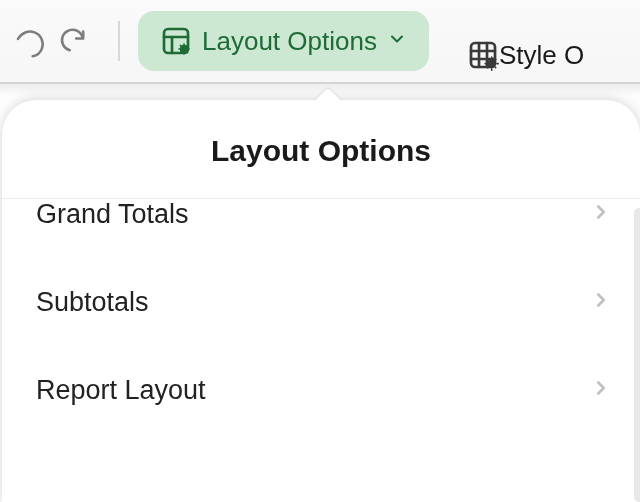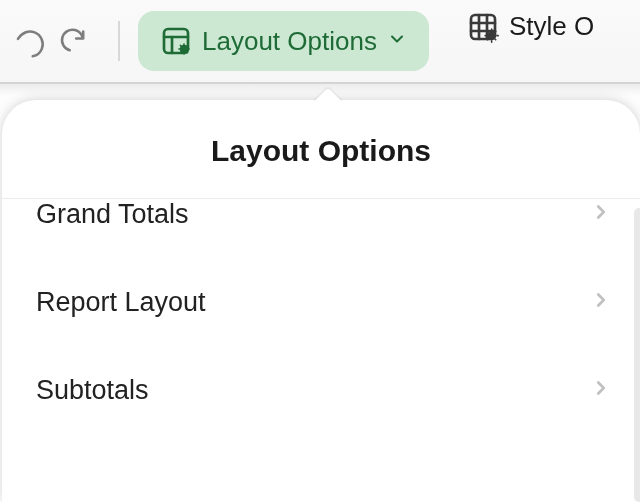--- a/index.html
+++ b/index.html
@@ -34,21 +34,21 @@
     display: inline-flex; align-items: center; gap: 10px;
     height: 60px; padding: 0 22px;
     background: #cce8d3;
     border-radius: 16px;
     color: #1e6b36;
   }
   .pill .label { font-size: 26px; font-weight: 500; color: #1e6b36; }
   .pill .chev { color: #1e6b36; }
 
   .toolbtn {
-    display: inline-flex; align-items: flex-start; gap: 10px;
+    display: inline-flex; align-items: flex-end; 
     height: 60px; padding: 0 12px;
     color: #1a1a1a;
     margin-left: 26px;
   }
   .toolbtn .label { font-size: 26px; font-weight: 500; color: #1a1a1a; }
   .toolbtn svg { color: #3a3a3a; }
 
   
   .popover {
     position: absolute;
@@ -177,33 +177,33 @@
       <span>Grand Totals</span>
       <span class="spacer"></span>
       <span class="chev">
         <svg width="22" height="22" viewBox="0 0 24 24" fill="none" stroke="currentColor" stroke-width="3" stroke-linecap="round" stroke-linejoin="round">
             <polyline points="9 6 15 12 9 18"></polyline>
           </svg>
       </span>
     </div>
 
     <div class="row">
+      <span>Subtotals</span>
+      <span class="spacer"></span>
+      <span class="chev">
+        <svg width="22" height="22" viewBox="0 0 24 24" fill="none" stroke="currentColor" stroke-width="3" stroke-linecap="round" stroke-linejoin="round">
+            <polyline points="9 6 15 12 9 18"></polyline>
+          </svg>
+      </span>
+    </div>
+
+    <div class="row">
       <span>Report Layout</span>
       <span class="spacer"></span>
       <span class="chev">
         <svg width="22" height="22" viewBox="0 0 24 24" fill="none" stroke="currentColor" stroke-width="3" stroke-linecap="round" stroke-linejoin="round">
             <polyline points="9 6 15 12 9 18"></polyline>
           </svg>
       </span>
     </div>
 
-    <div class="row">
-      <span>Subtotals</span>
-      <span class="spacer"></span>
-      <span class="chev">
-        <svg width="22" height="22" viewBox="0 0 24 24" fill="none" stroke="currentColor" stroke-width="3" stroke-linecap="round" stroke-linejoin="round">
-            <polyline points="9 6 15 12 9 18"></polyline>
-          </svg>
-      </span>
-    </div>
-
   </div>
 </div>
 
 </body></html>

